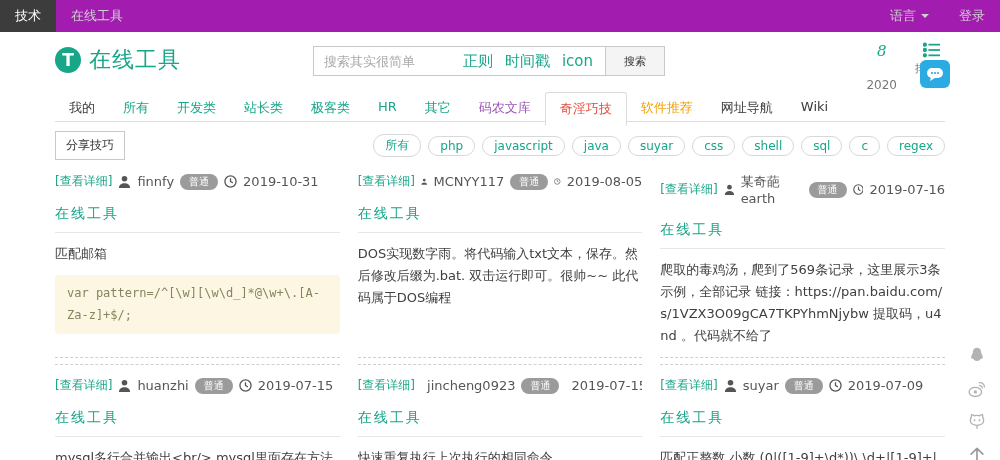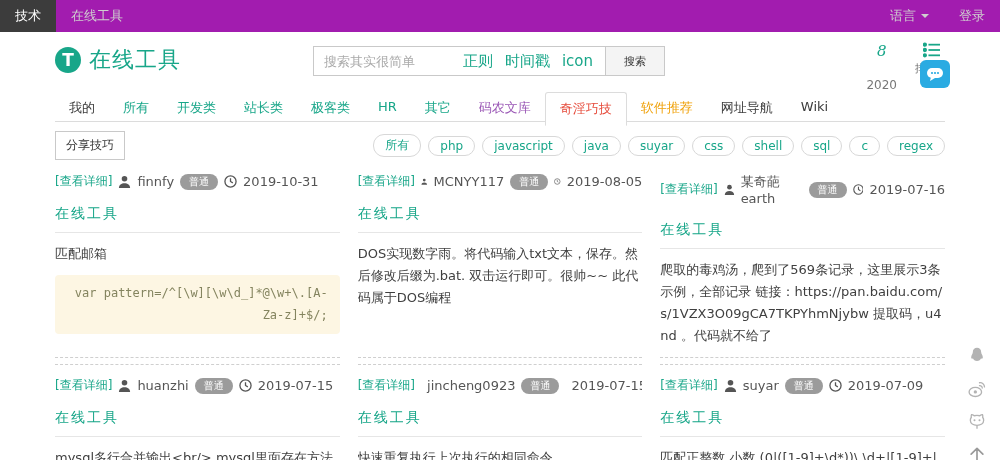--- a/index.html
+++ b/index.html
@@ -67,21 +67,21 @@
   .meta { display:flex; align-items:center; gap:6px; font-size:13px; color:#555; }
   .view-link { color:#18a689; font-size:12px; white-space:nowrap; }
   .badge { background:#9b9b9b; color:#fff; font-size:10px; border-radius:10px; padding:2px 9px;
     line-height:1.2; white-space:nowrap; }
   .meta-date { white-space:nowrap; }
   .card-title { margin-top:15px; color:#18a689; font-size:14px; letter-spacing:2px; }
   .title-divider { border-bottom:1px solid #e6e6e6; margin-top:9px; }
   .card-body { margin-top:10px; font-size:13px; color:#3f3f3f; line-height:1.7; word-break:break-all; }
   .code-block { margin-top:10px; background:#fdf6e3; padding:8px 12px; border-radius:4px;
     font-family:"DejaVu Sans Mono","Liberation Mono",monospace; font-size:12px; color:#84845f;
-    white-space:pre-wrap; line-height:1.8;text-align:right; }
+    white-space:pre-wrap; line-height:1.8; }
 
   
   .float-col { position:absolute; right:13px; top:346px; display:flex; flex-direction:column;
     gap:13px; align-items:center; }
   .float-icon { width:20px; height:20px; cursor:pointer; display:block; }
 </style>
 </head>
 <body>
 
 <div class="topbar">

